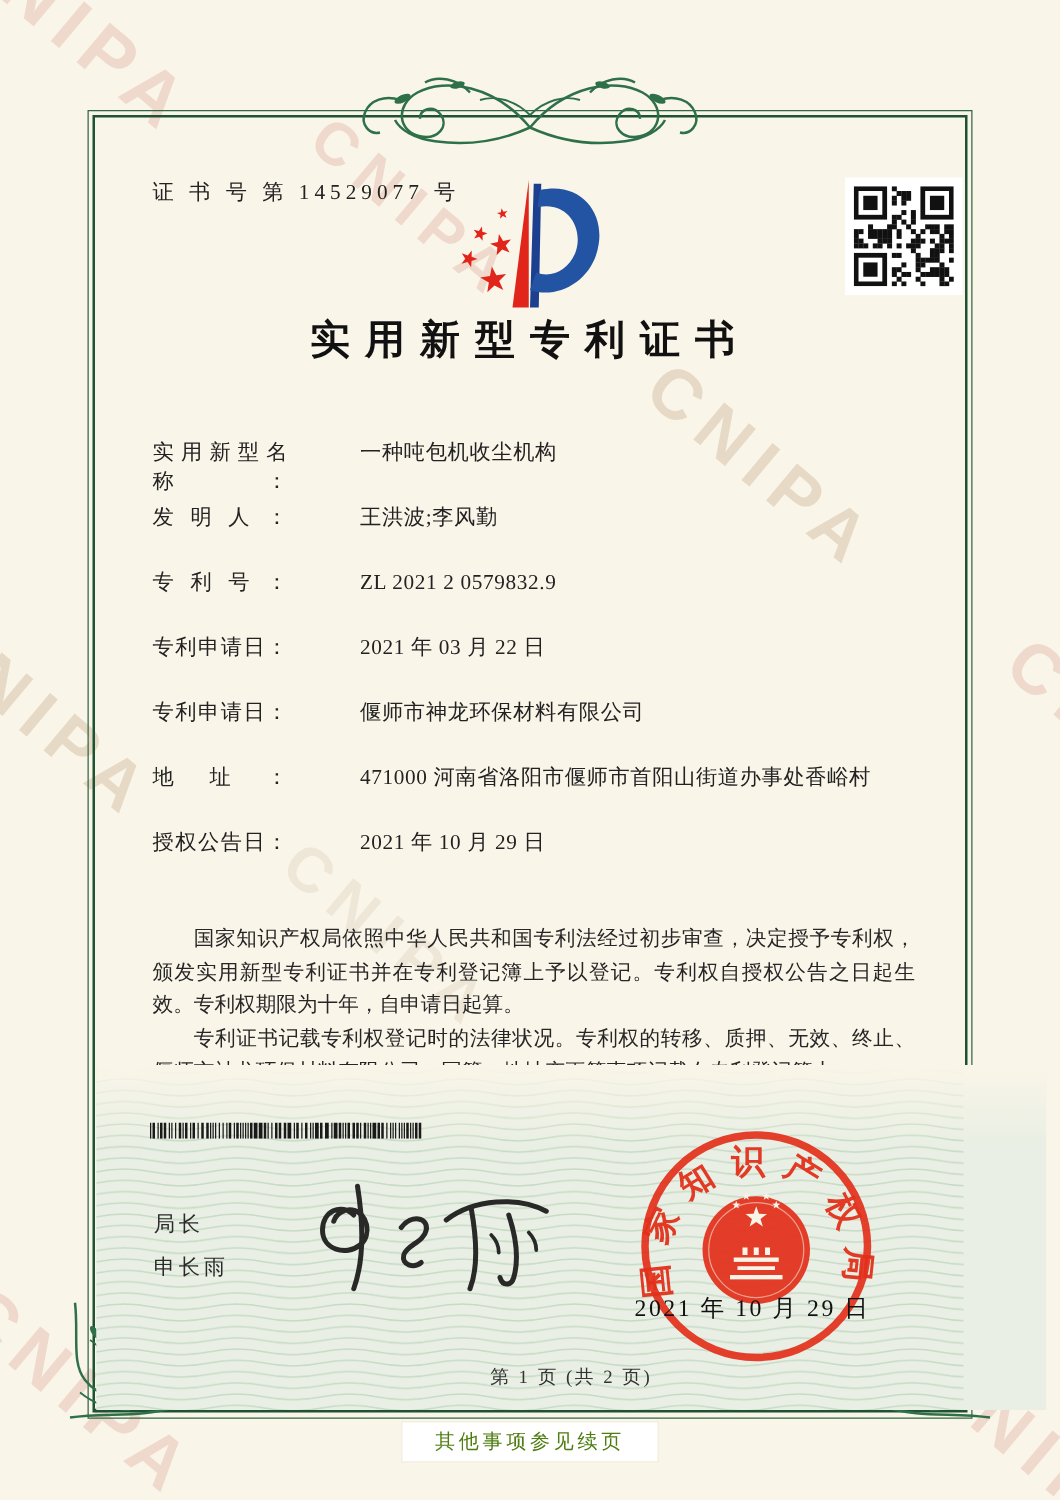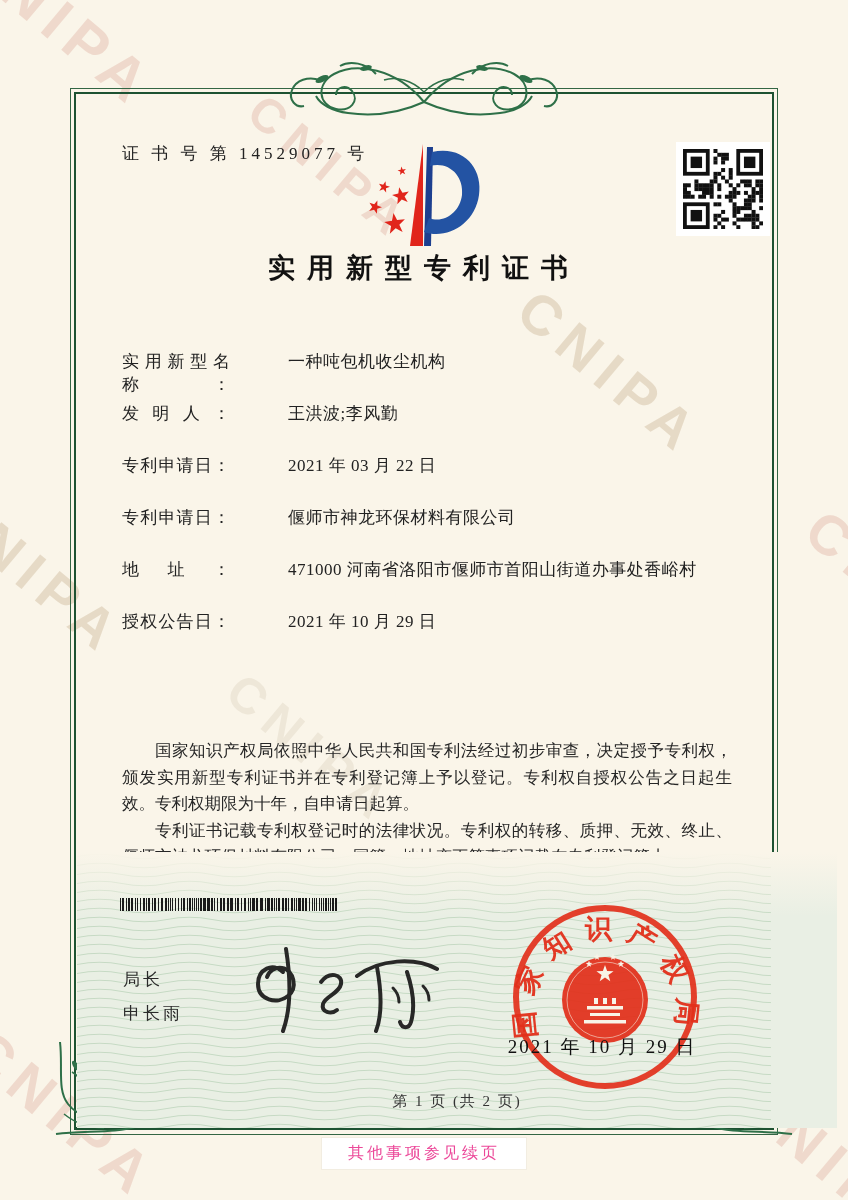--- a/index.html
+++ b/index.html
@@ -18,21 +18,21 @@
   .wm.pink { color:#efd9cc; }
   
   .border-outer { position:absolute; left:70px; top:88px; width:708px; height:1047px; border:1px solid #336644; }
   .border-inner { position:absolute; left:74px; top:92px; width:700px; height:1038px; border:2px solid #1d5232; border-bottom-width:3px; }
   .ornament-top { position:absolute; left:224px; top:58px; }
   .corner-ornament { position:absolute; }
   
   .cert-number { position:absolute; left:122px; top:142px; font-size:17px; letter-spacing:4px; color:#222; }
   .logo { position:absolute; left:340px; top:138px; }
   .qr-box { position:absolute; left:676px; top:142px; width:94px; height:94px; background:#ffffff; display:flex; align-items:center; justify-content:center; }
-  .doc-title { position:absolute; left:0; right:0; top:250px; text-align:center; font-size:27px; font-weight:bold; letter-spacing:12px; color:#111; }
+  .doc-title { position:absolute; left:0; right:0; top:250px; text-align:center; font-size:32px; font-weight:bold; letter-spacing:12px; color:#111; }
   
   .fields { position:absolute; left:122px; top:350px; width:616px; font-size:17px; }
   .frow { position:relative; display:flex; height:28px; margin-bottom:24px; align-items:baseline;gap:48px; }
   .flabel { flex:none; width:108px; text-align:justify; text-align-last:justify; color:#222; }
   .fvalue { margin-left:10px; letter-spacing:0.5px; white-space:nowrap; }
   .pair2 { position:absolute; left:246px; top:0; display:flex; align-items:baseline; }
   .pair2 .flabel { width:102px; }
   
   .paras { position:absolute; left:122px; top:698px; width:610px; font-size:16.5px; line-height:26.5px; text-align:justify; color:#262626;margin-top:40px; }
   .paras p { margin:0; text-indent:2em; }
@@ -42,21 +42,21 @@
   .band-fade { position:absolute; left:0; top:0; width:100%; height:64px; background:linear-gradient(#faf5e9, rgba(250,245,233,0)); }
   .barcode { position:absolute; left:43px; top:46px; }
   .official { position:absolute; left:46px; font-size:17px; letter-spacing:3px; color:#2a2a2a; }
   .official.title { top:116px; }
   .official.name { top:150px; }
   .signature { position:absolute; left:168px; top:90px; }
   .seal { position:absolute; left:433px; top:50px; }
   .seal-date { position:absolute; left:405px; top:182px; width:240px; text-align:center; font-size:19px; letter-spacing:2px; color:#111; }
   .page-info { position:absolute; left:0; width:100%; top:240px; text-align:center; font-size:15px; letter-spacing:2px; color:#333; }
   
-  .continuation { position:absolute; left:50%; transform:translateX(-50%); top:1138px; background:#ffffff; padding:5px 26px; font-size:16px; letter-spacing:3px; color:#ec4899; box-shadow:0 0 0 1px rgba(0,0,0,0.03); }
+  .continuation { position:absolute; left:50%; transform:translateX(-50%); top:1138px; background:#ffffff; padding:5px 26px; font-size:16px; letter-spacing:3px; color:#4d7c0f; box-shadow:0 0 0 1px rgba(0,0,0,0.03); }
 </style>
 </head>
 <body>
 
 <div class="page">
 
   <div class="wm pink" style="left:-58px; top:-14px; font-size:60px;">CNIPA</div>
   <div class="wm pink" style="left:232px; top:140px; font-size:48px;">CNIPA</div>
   <div class="wm" style="left:500px; top:340px; font-size:56px;">CNIPA</div>
   <div class="wm" style="left:-78px; top:540px; font-size:56px;">CNIPA</div>
@@ -248,20 +248,24 @@
   <div class="fields">
     <div class="frow">
       <span class="flabel">实用新型名称：</span>
       <span class="fvalue">一种吨包机收尘机构</span>
     </div>
     <div class="frow">
       <span class="flabel">发明人：</span>
       <span class="fvalue">王洪波;李风勤</span>
     </div>
     <div class="frow">
+      <span class="flabel">专利号：</span>
+      <span class="fvalue">ZL 2021 2 0579832.9</span>
+    </div>
+    <div class="frow">
       <span class="flabel">专利申请日：</span>
       <span class="fvalue">2021 年 03 月 22 日</span>
     </div>
     <div class="frow">
       <span class="flabel">专利申请日：</span>
       <span class="fvalue">偃师市神龙环保材料有限公司</span>
     </div>
     <div class="frow">
       <span class="flabel">地址：</span>
       <span class="fvalue">471000 河南省洛阳市偃师市首阳山街道办事处香峪村</span>

